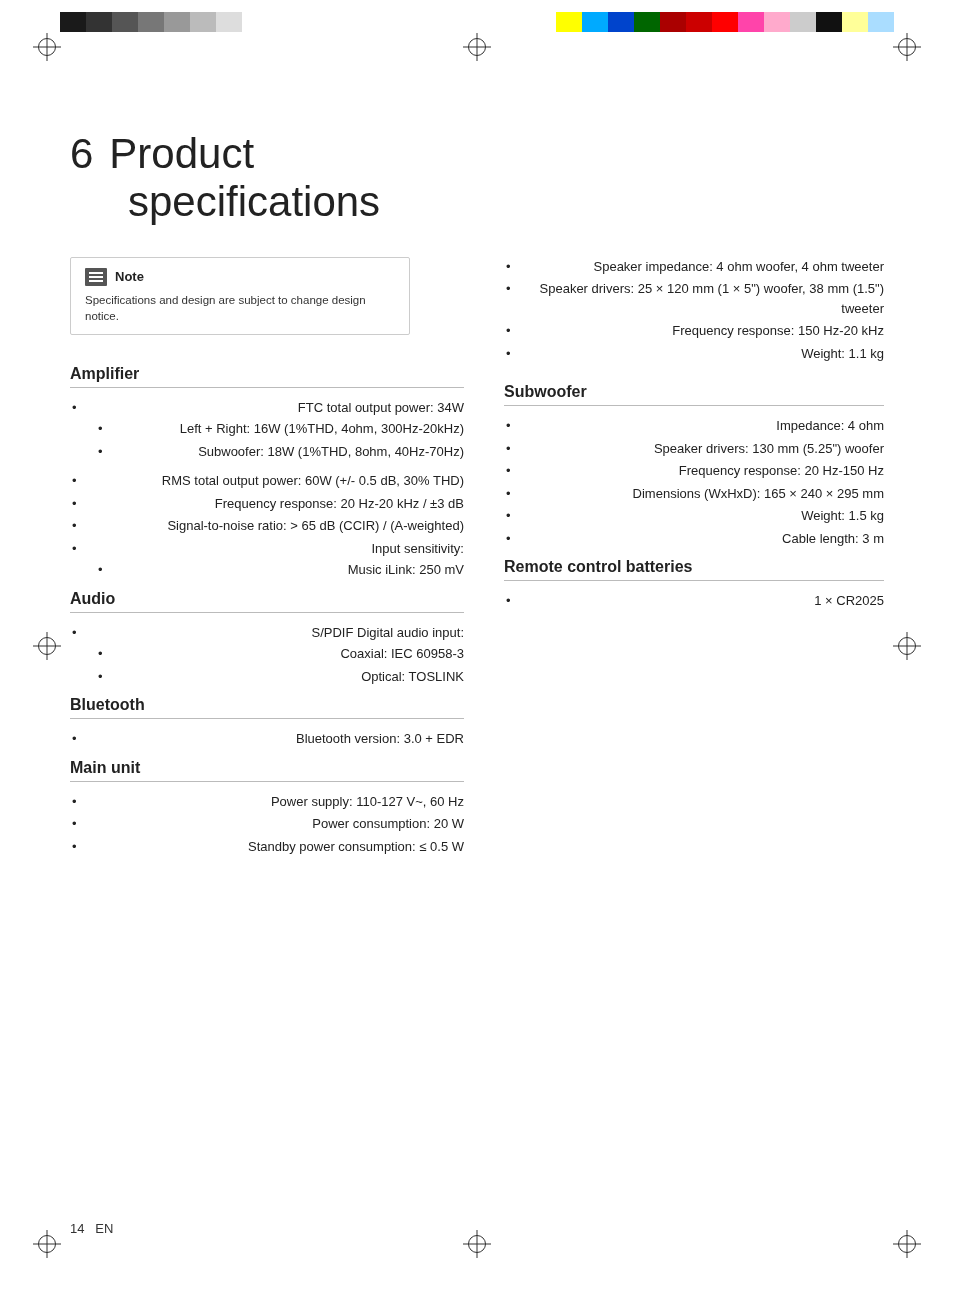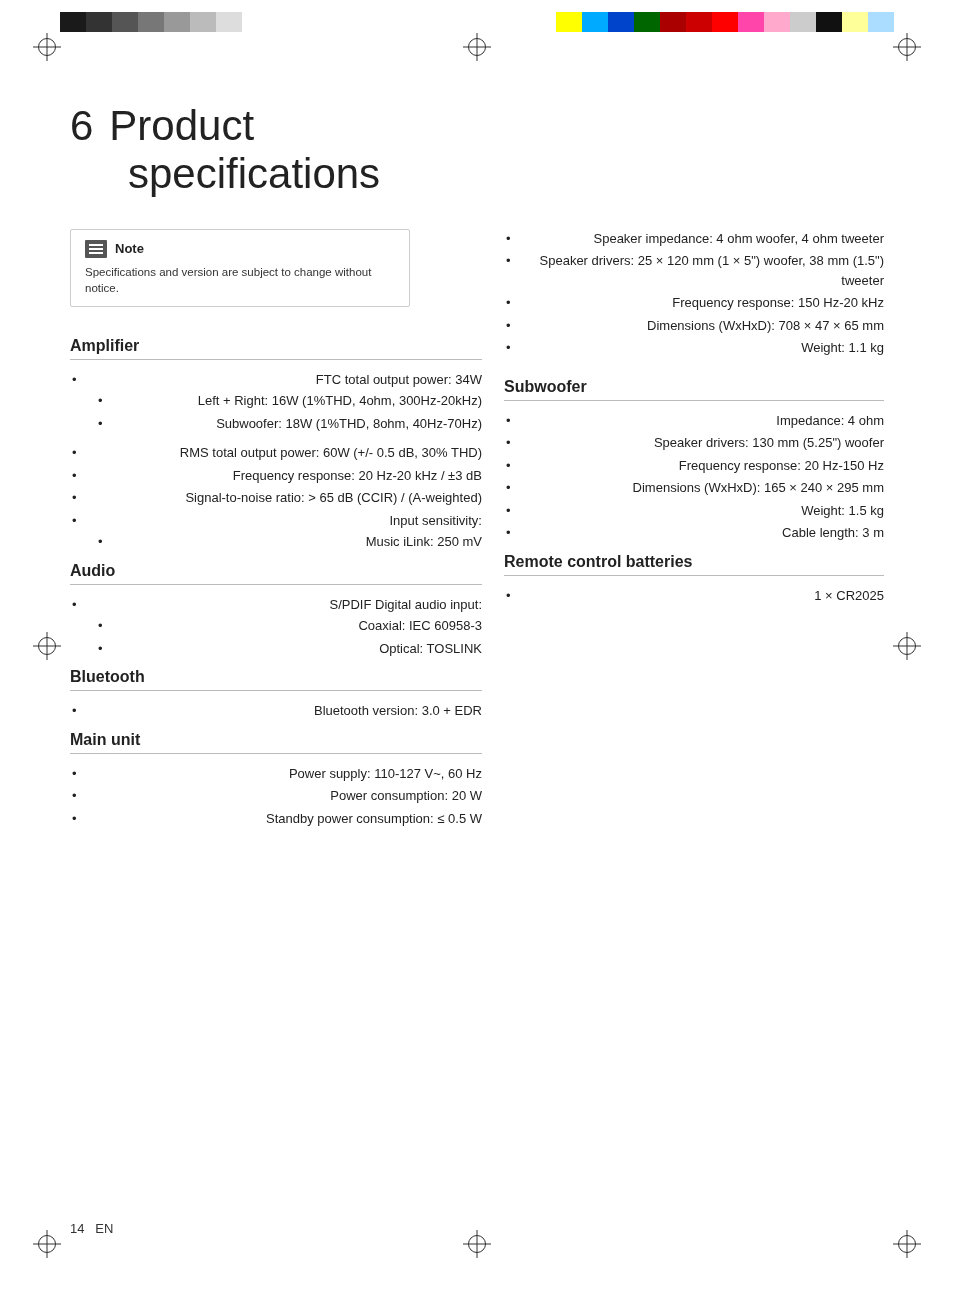--- a/index.html
+++ b/index.html
@@ -16,21 +16,21 @@
       width: 954px;
       min-height: 1291px;
       position: relative;
     }
 
     .page-wrapper {
       width: 954px;
       min-height: 1291px;
       background: #fff;
       position: relative;
-      padding: 52px 70px 60px 70px;
+      padding: 80px 70px 60px 70px;
     }
 
     
     .top-bar-left {
       position: absolute;
       top: 12px;
       left: 60px;
       display: flex;
       gap: 0;
     }
@@ -93,21 +93,21 @@
       left: 50%;
       top: -6px;
       bottom: -6px;
       width: 1px;
       background: #333;
       transform: translateX(-50%);
     }
 
     .content-area {
       display: flex;
-      gap: 22px;
+      gap: 40px;
       margin-top: 20px;
     }
 
     .left-col {
       flex: 1;
       max-width: 420px;
     }
 
     .right-col {
       flex: 1;
@@ -282,21 +282,21 @@
 
         <div class="note-box">
           <div class="note-header">
             <div class="note-icon">
               <span></span>
               <span></span>
               <span></span>
             </div>
             <span>Note</span>
           </div>
-          <p class="note-text">Specifications and version are subject to change without notice.</p>
+          <p class="note-text">Specifications and design are subject to change design notice.</p>
         </div>
 
         <div class="section">
           <div class="section-header">Amplifier</div>
           <ul class="spec-list">
             <li>FTC total output power: 34W
               <ul class="spec-list" style="margin-top:2px;">
                 <li class="sub-item">Left + Right: 16W (1%THD, 4ohm, 300Hz-20kHz)</li>
                 <li class="sub-item">Subwoofer: 18W (1%THD, 8ohm, 40Hz-70Hz)</li>
               </ul>
@@ -342,21 +342,20 @@
 
       </div>
 
       <div class="right-col">
 
         <div class="section" style="margin-top:0;">
           <ul class="spec-list" style="margin-bottom:20px;">
             <li>Speaker impedance: 4 ohm woofer, 4 ohm tweeter</li>
             <li>Speaker drivers: 25 × 120 mm (1 × 5") woofer, 38 mm (1.5") tweeter</li>
             <li>Frequency response: 150 Hz-20 kHz</li>
-            <li>Dimensions (WxHxD): 708 × 47 × 65 mm</li>
             <li>Weight: 1.1 kg</li>
           </ul>
         </div>
 
         <div class="section">
           <div class="section-header">Subwoofer</div>
           <ul class="spec-list">
             <li>Impedance: 4 ohm</li>
             <li>Speaker drivers: 130 mm (5.25") woofer</li>
             <li>Frequency response: 20 Hz-150 Hz</li>

